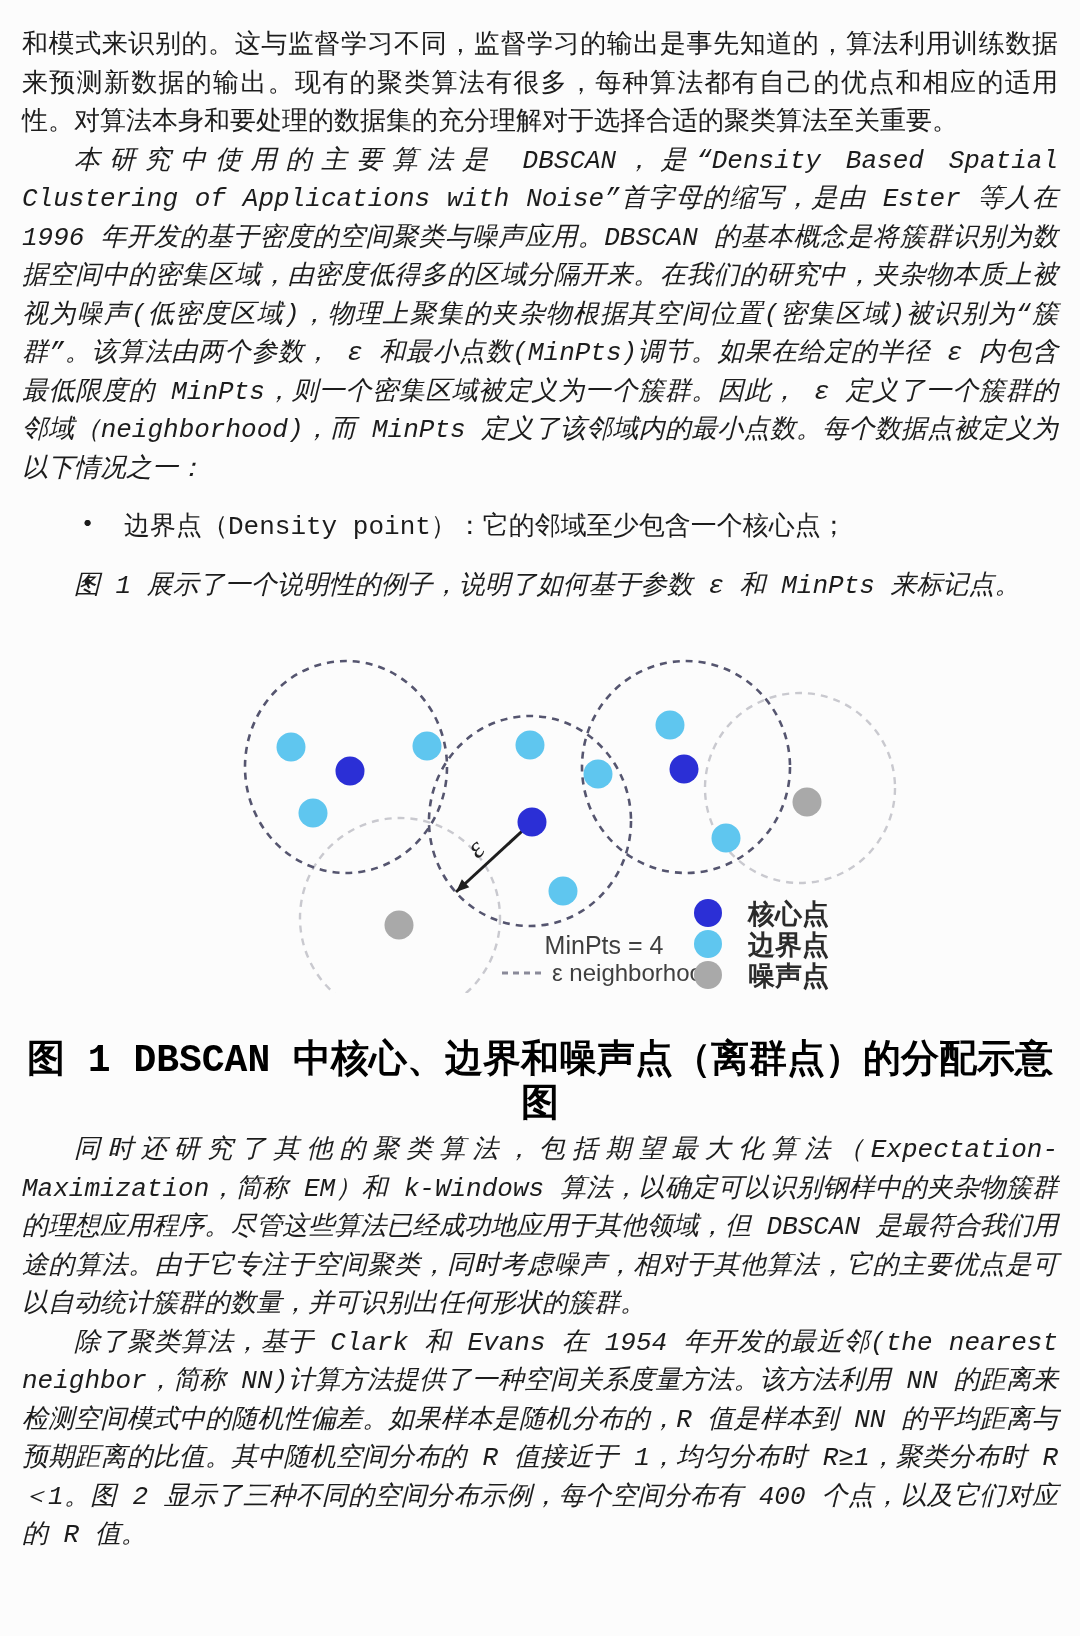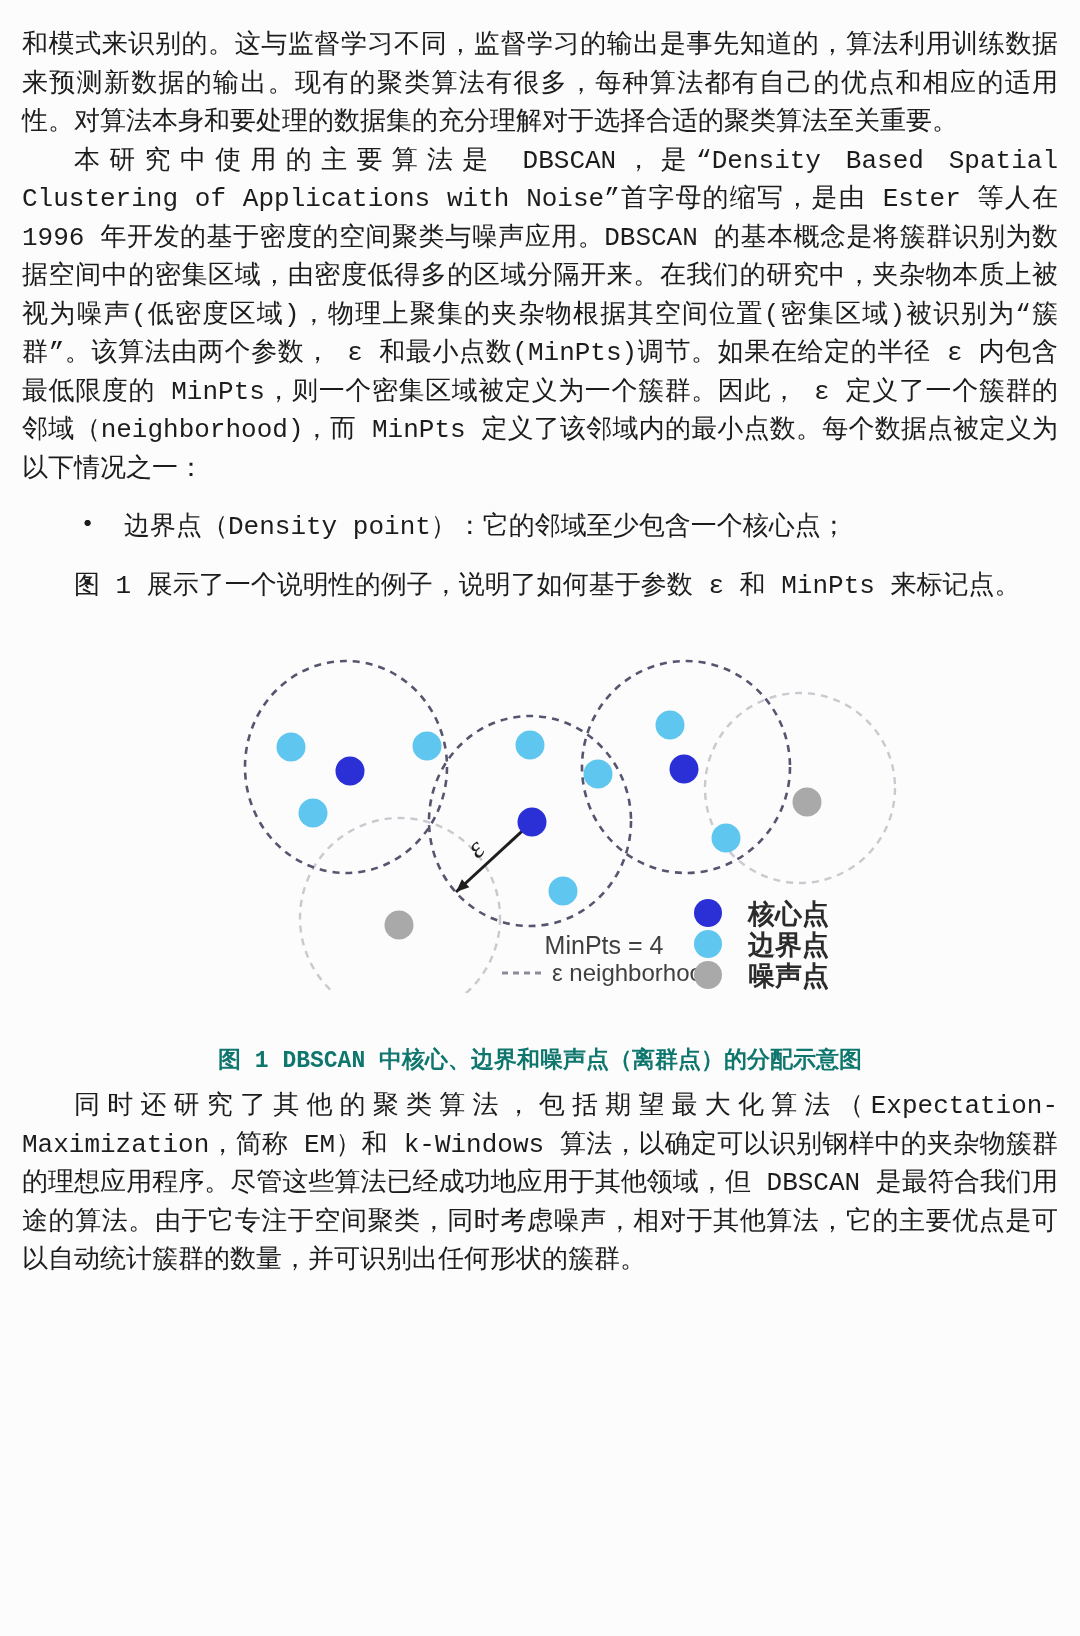--- a/index.html
+++ b/index.html
@@ -10,42 +10,42 @@
     padding:26px 22px 0 22px;
     background:#fcfcfc;
     color:#1c1c1c;
     font-family:"Liberation Mono","DejaVu Sans Mono",monospace;
     font-size:26px;
     line-height:38.5px;
     overflow:hidden;
     border-radius:24px;
   }
   p.body{margin:0;text-align:justify;}
-  p.ind{text-indent:2em;}
+  p.ind{text-indent:2em;font-style:italic;}
   .bullet-list{list-style:none;margin:8px 0 0 0;padding:0;}
   .bullet-list li{
     position:relative;
     padding-left:102px;
     margin-bottom:20px;
     text-align:left;
   }
   .bullet-list .marker{
     position:absolute;left:59px;top:-2px;
     font-size:22px;color:#1c1c1c;
   }
   p.fig-intro{margin-top:6px;}
   .figure-wrap{height:388px;margin:0;position:relative;}
   .figure-wrap svg{display:block;}
   .caption{
     margin:46px 0 0 0;
     text-align:center;
-    font-size:23px;
+    font-size:38px;
     line-height:44px;
     font-weight:bold;
-    color:#0f766e;
+    color:#000000;
   }
   p.after-caption{margin-top:4px;}
   
   .navy-dash{fill:none;stroke-width:2.6;stroke-dasharray:7 6;}
   .gray-dash{fill:none;stroke-width:2.4;stroke-dasharray:7 6;}
   .fig-sans{font-family:"Liberation Sans","DejaVu Sans",sans-serif;}
   .fig-serif{font-family:"Liberation Serif","DejaVu Serif",serif;}
 </style>
 </head>
 <body>
@@ -103,14 +103,15 @@
         <text x="748" y="349" class="fig-sans" font-size="27" font-weight="bold" fill="#2b2b2b">边界点</text>
         <circle cx="708" cy="370" r="14" fill="#a9a9a9"></circle>
         <text x="748" y="380" class="fig-sans" font-size="27" font-weight="bold" fill="#2b2b2b">噪声点</text>
       </svg>
   </div>
 
   <h3 class="caption">图 1 DBSCAN 中核心、边界和噪声点（离群点）的分配示意图</h3>
 
   <p class="body ind after-caption">同时还研究了其他的聚类算法，包括期望最大化算法（Expectation- Maximization，简称 EM）和 k-Windows 算法，以确定可以识别钢样中的夹杂物簇群的理想应用程序。尽管这些算法已经成功地应用于其他领域，但 DBSCAN 是最符合我们用途的算法。由于它专注于空间聚类，同时考虑噪声，相对于其他算法，它的主要优点是可以自动统计簇群的数量，并可识别出任何形状的簇群。</p>
 
+  <p class="body ind">除了聚类算法，基于 Clark 和 Evans 在 1954 年开发的最近邻(the nearest neighbor，简称 NN)计算方法提供了一种空间关系度量方法。该方法利用 NN 的距离来检测空间模式中的随机性偏差。如果样本是随机分布的，R 值是样本到 NN 的平均距离与预期距离的比值。其中随机空间分布的 R 值接近于 1，均匀分布时 R≥1，聚类分布时 R＜1。图 2 显示了三种不同的空间分布示例，每个空间分布有 400 个点，以及它们对应的 R 值。</p>
 
 </div>
 
 </body></html>

